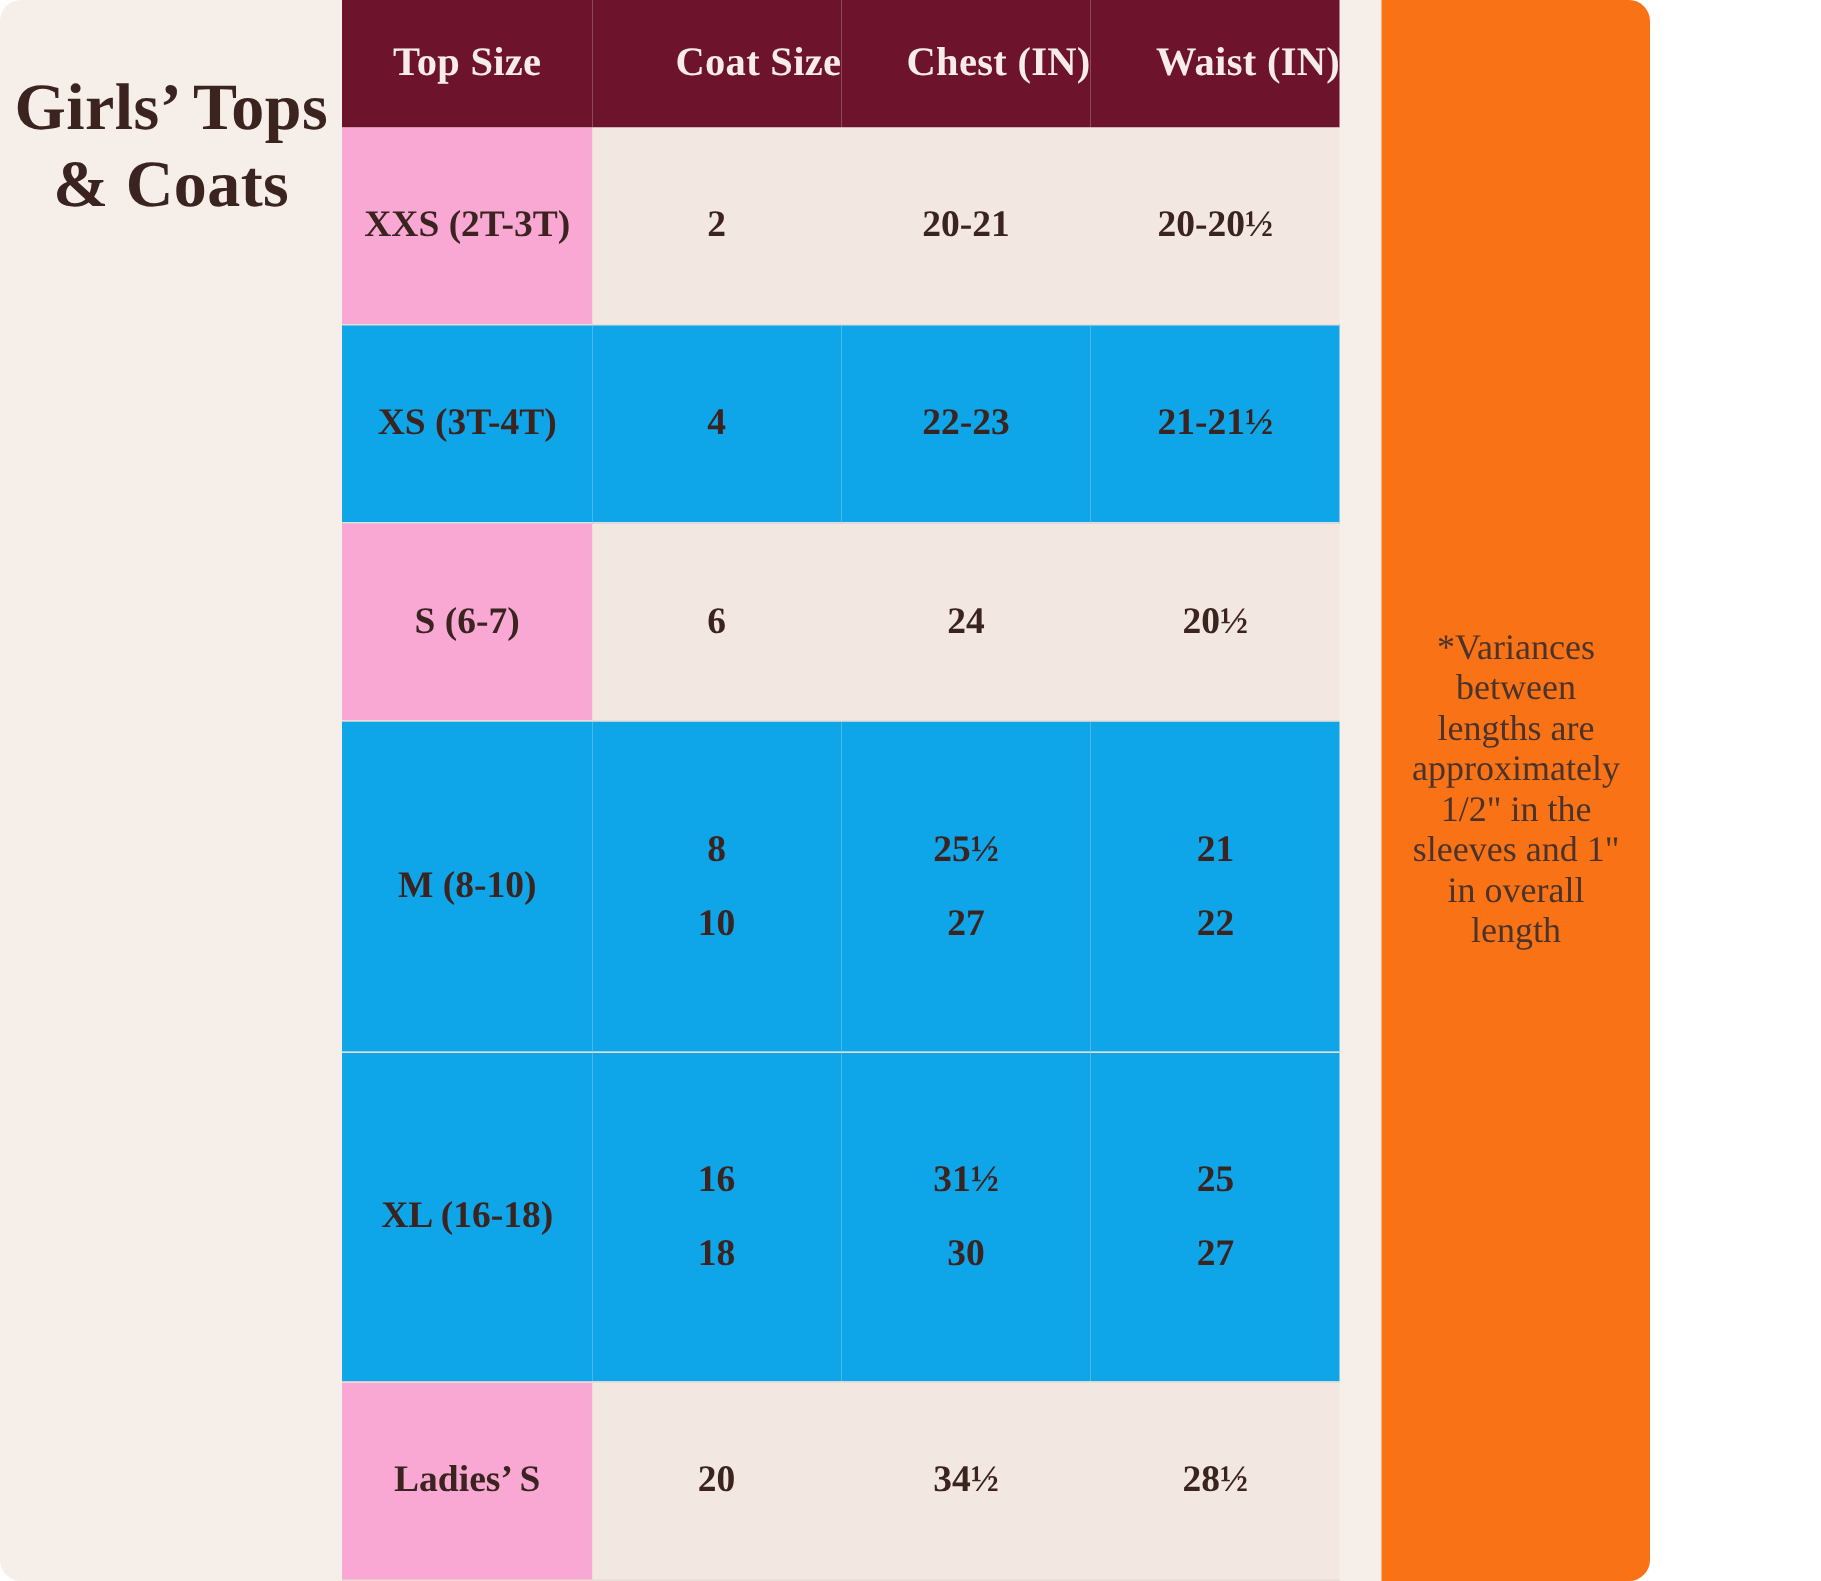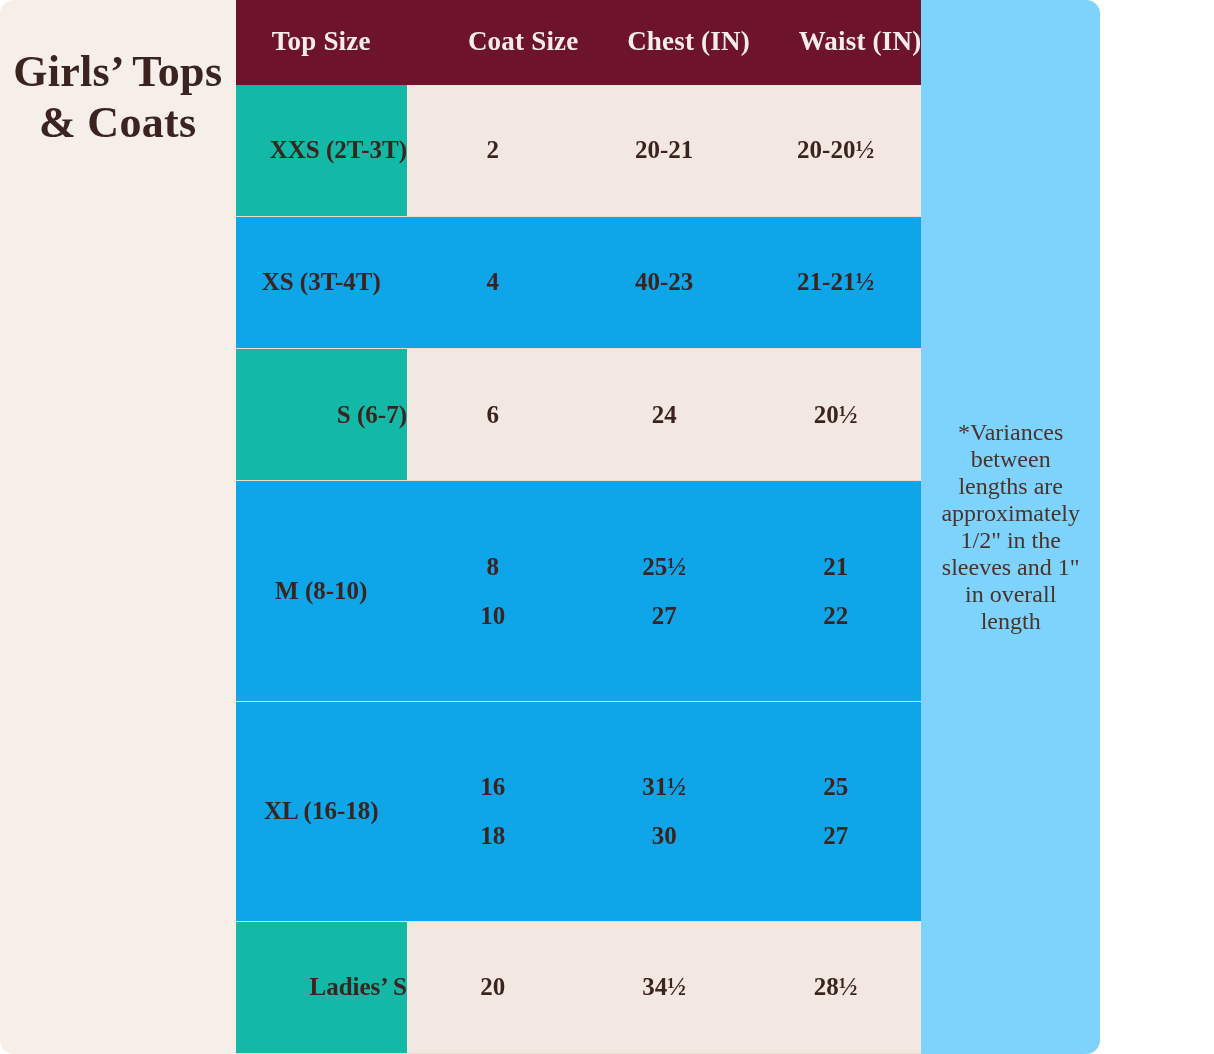--- a/index.html
+++ b/index.html
@@ -67,43 +67,43 @@
   tbody tr.alt td {
     background: #f2e8e1;
   }
   tbody tr.plain td {
     background: #0ea5e9;
   }
   tbody td.label-cell {
     background: #f1e7e0;
   }
   tbody tr.alt td.label-cell {
-    background: #14b8a6;
-    text-align: right;
+    background: #f9a8d4;
   }
   tbody tr.tall td {
     height: 134px;
   }
   .stacked {
     display: flex;
     flex-direction: column;
     justify-content: center;
     gap: 24px;
     line-height: 1;
   }
   .footnote {
     flex: 1;
     display: flex;
     align-items: center;
     justify-content: center;
-    background: #7dd3fc;
+    background: #f97316;
     font-size: 24px;
     color: #4a332b;
     padding: 0 20px;
     text-align: center;
+    margin-left: 28px;
   }
 </style>
 </head>
 <body>
 
 <div class="chart-card">
 
   <h1 class="chart-title">Girls’ Tops &amp; Coats</h1>
 
   <table class="size-table">
@@ -126,21 +126,21 @@
       <tr class="alt">
         <td class="label-cell">XXS (2T-3T)</td>
         <td>2</td>
         <td>20-21</td>
         <td>20-20½</td>
       </tr>
 
       <tr class="plain">
         <td class="label-cell">XS (3T-4T)</td>
         <td>4</td>
-        <td>40-23</td>
+        <td>22-23</td>
         <td>21-21½</td>
       </tr>
 
       <tr class="alt">
         <td class="label-cell">S (6-7)</td>
         <td>6</td>
         <td>24</td>
         <td>20½</td>
       </tr>
 

